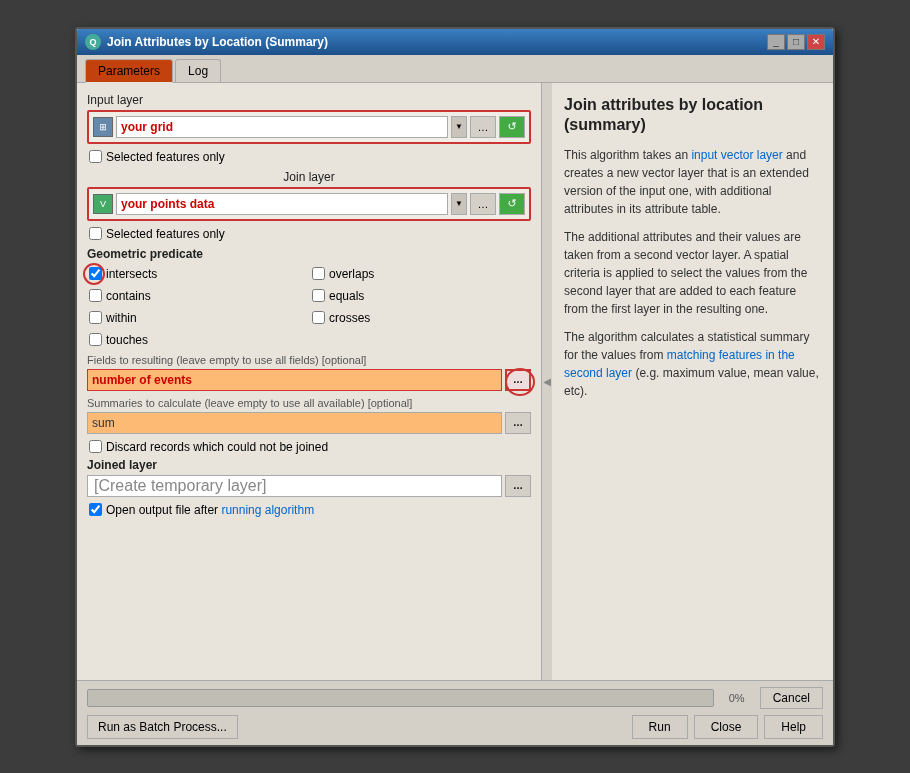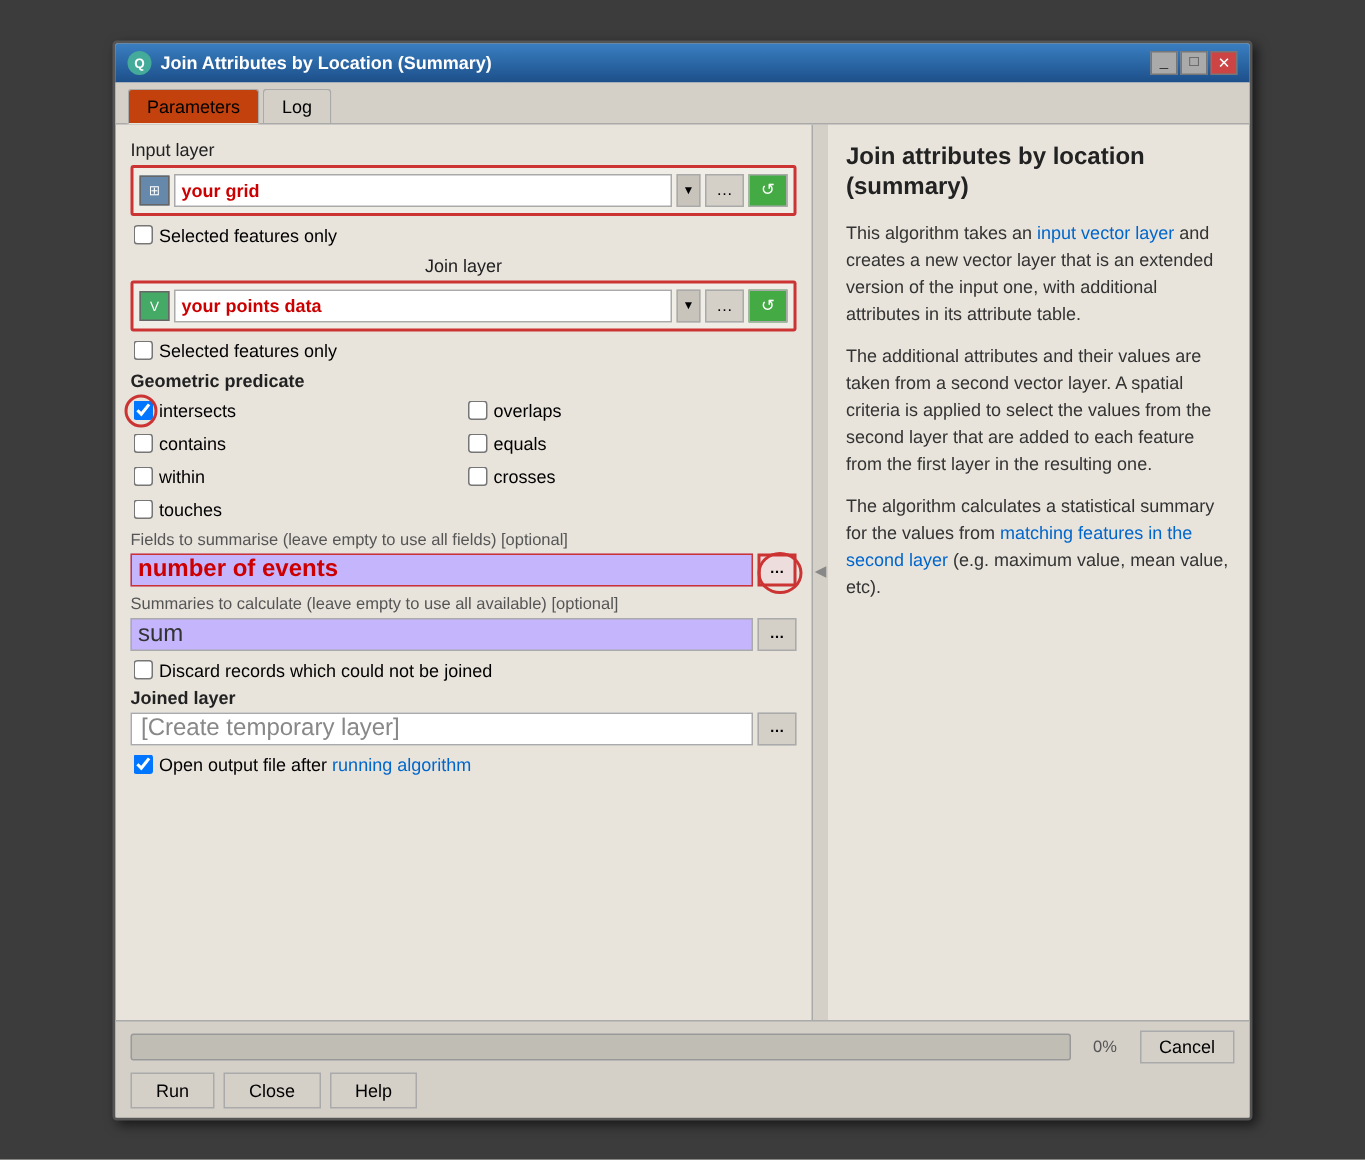--- a/index.html
+++ b/index.html
@@ -244,23 +244,23 @@
       display: grid;
       grid-template-columns: 1fr 1fr;
       gap: 2px;
       margin-bottom: 4px;
     }
 
     .text-input {
       width: 100%;
       height: 22px;
       border: 1px solid #cc3333;
-      background: #c4b5fd;
+      background: #fdba74;
       padding: 0 4px;
-      font-size: 16px;
+      font-size: 12px;
       font-weight: bold;
       color: #cc0000;
     }
 
     .text-input.normal {
       border: 1px solid #aaa;
       color: #333;
       font-weight: normal;
     }
 
@@ -529,21 +529,21 @@
         <div class="checkbox-row">
           <input type="checkbox" style="">
           <span>crosses</span>
         </div>
         <div class="checkbox-row">
           <input type="checkbox" style="">
           <span>touches</span>
         </div>
       </div>
 
-      <span class="optional-label">Fields to summarise (leave empty to use all fields) [optional]</span>
+      <span class="optional-label">Fields to resulting (leave empty to use all fields) [optional]</span>
       <div class="field-row">
         <input type="text" class="text-input field-input" value="number of events" style="font-weight: bold; color: rgb(204, 0, 0); border: 1px solid rgb(204, 51, 51);">
         <div class="btn-dots btn-dots-circle highlighted">
           <span>…</span>
           <div class="btn-dots-overlay"></div>
         </div>
       </div>
 
       <span class="optional-label">Summaries to calculate (leave empty to use all available) [optional]</span>
       <div class="field-row">
@@ -592,20 +592,21 @@
 
   <div class="bottom-bar">
     <div class="progress-row">
       <div class="progress-bar-wrap">
         <div class="progress-bar-fill"></div>
       </div>
       <span class="progress-label">0%</span>
       <button class="btn-cancel">Cancel</button>
     </div>
     <div class="buttons-row">
+      <button class="btn-batch">Run as Batch Process...</button>
       <div class="buttons-right">
         <button class="btn-action">Run</button>
         <button class="btn-action">Close</button>
         <button class="btn-action">Help</button>
       </div>
     </div>
   </div>
 
 </div>
 

